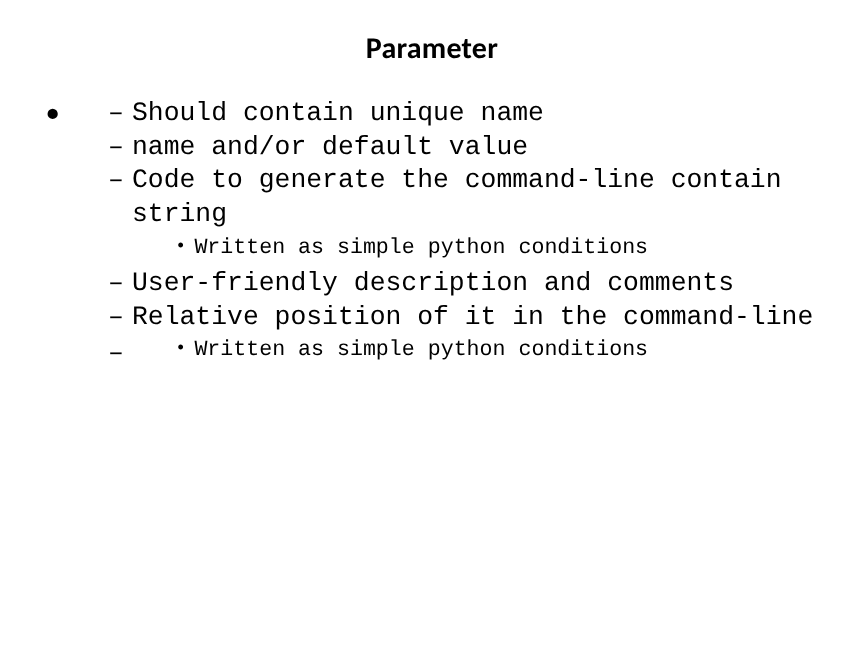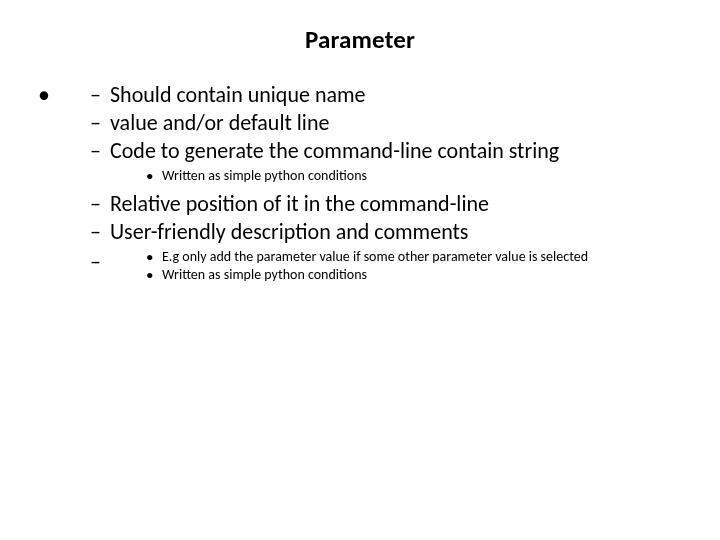--- a/index.html
+++ b/index.html
@@ -39,30 +39,31 @@
     font-size:24px;
   }
 
   
   .l2-group{margin-left:26px;margin-top:6px}
   .l2{
     font-size:22px;
     line-height:1.28;
     position:relative;
     padding-left:22px;
+    font-family:Liberation Mono, monospace;
   }
   .l2::before{
     content:"–";
     position:absolute;left:2px;top:0;
   }
 
   
   .l3-group{margin-left:34px;margin-top:2px;margin-bottom:4px}
   .l3{
-    font-size:14px;
+    font-size:18px;
     line-height:1.3;
     position:relative;
     padding-left:18px;
   }
   .l3::before{
     content:"•";
     position:absolute;left:2px;top:0;
     font-size:15px;
   }
 </style>
@@ -74,41 +75,38 @@
   <div class="title">Parameter</div>
 
   <ul>
     <li class="l1">
 
       <ul class="l2-group">
         <li class="l2">
           <span>Should contain unique name</span>
         </li>
         <li class="l2">
-          <span>value and/or default line</span>
+          <span>name and/or default value</span>
         </li>
         <li class="l2">
           <span>Code to generate the command-line contain string</span>
           <ul class="l3-group">
             <li class="l3">
               <span>Written as simple python conditions</span>
             </li>
           </ul>
         </li>
         <li class="l2">
+          <span>User-friendly description and comments</span>
+        </li>
+        <li class="l2">
           <span>Relative position of it in the command-line</span>
         </li>
         <li class="l2">
-          <span>User-friendly description and comments</span>
-        </li>
-        <li class="l2">
           <ul class="l3-group">
-            <li class="l3">
-              <span>E.g only add the parameter value if some other parameter value is selected</span>
-            </li>
             <li class="l3">
               <span>Written as simple python conditions</span>
             </li>
           </ul>
         </li>
       </ul>
     </li>
   </ul>
 
 </div>

